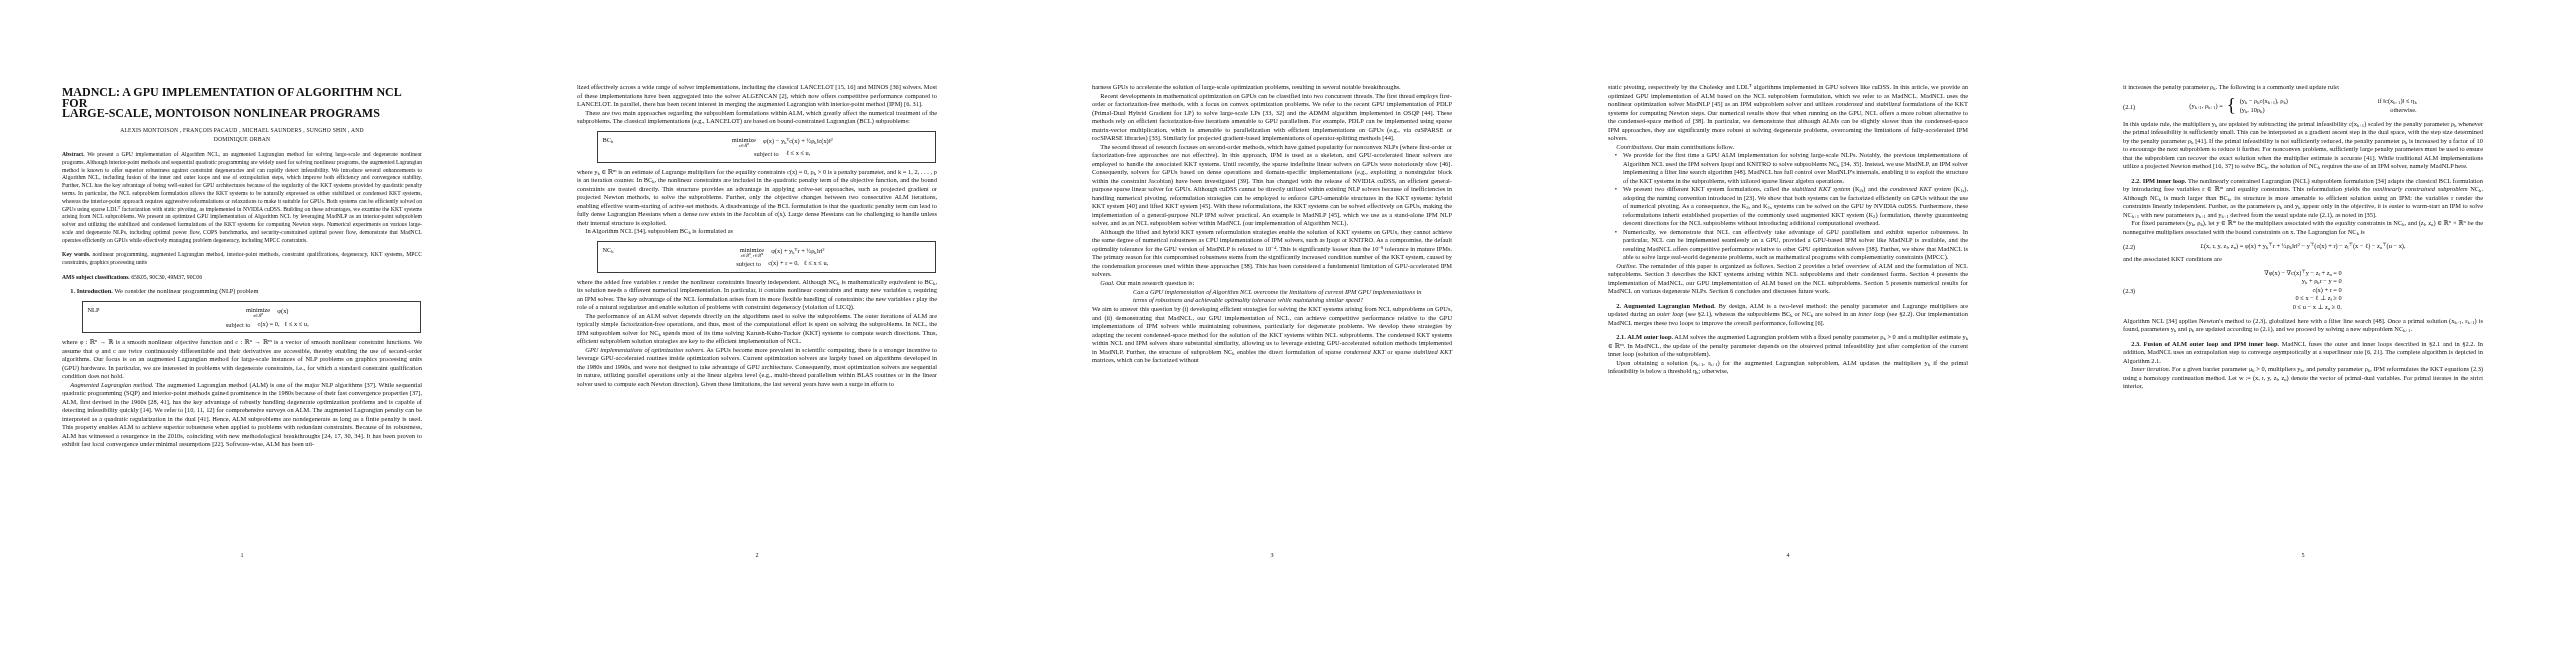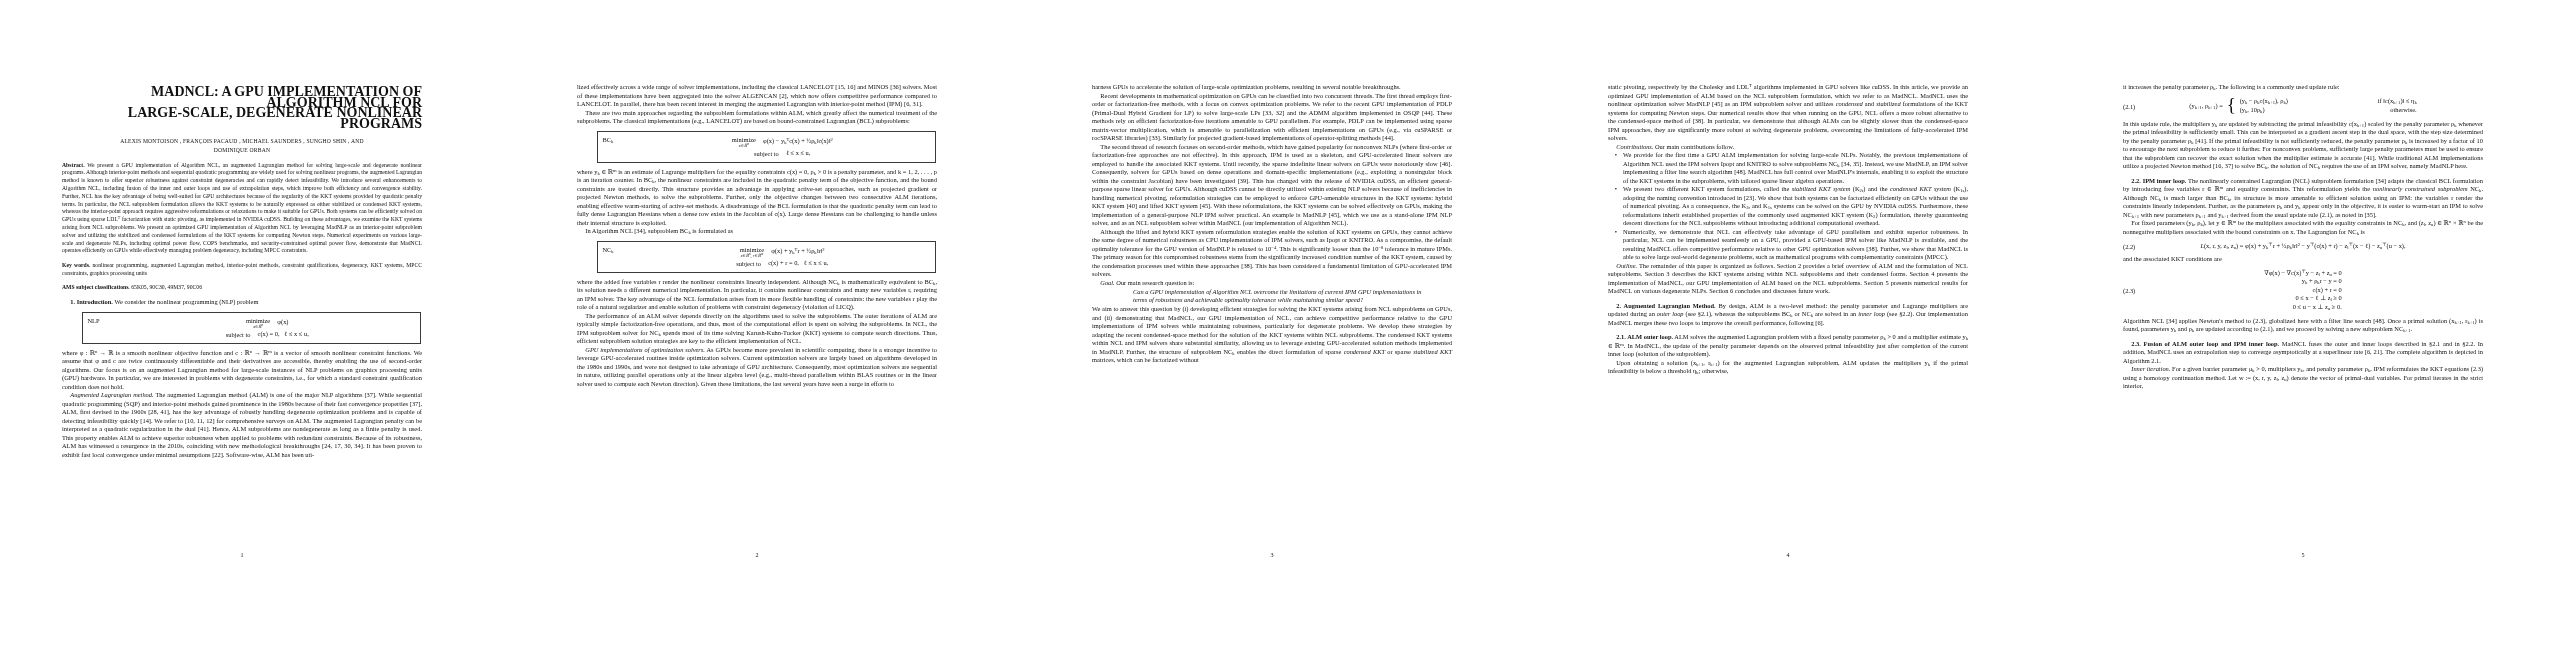--- a/index.html
+++ b/index.html
@@ -11,21 +11,21 @@
   p{margin:0;}
   sub{font-size:72%;vertical-align:-0.25em;line-height:0;}
   sup{font-size:72%;vertical-align:0.5em;line-height:0;}
   .watermark{
     position:absolute;left:28px;top:551px;transform:rotate(-90deg);transform-origin:0 0;
     font-size:18px;color:#8d8d8d;letter-spacing:0.8px;white-space:nowrap;
   }
   .page{position:absolute;top:0;width:515px;height:667px;background:#fff;}
   .content{position:absolute;left:62px;width:360px;top:0;}
   .pagenum{position:absolute;top:552px;left:62px;width:360px;text-align:center;font-size:6.1px;}
-  .title{text-align:right;font-weight:bold;font-size:14px;line-height:10.6px;}
+  .title{text-align:left;font-weight:bold;font-size:12px;line-height:10.6px;}
   .authors{text-align:center;font-size:5.6px;line-height:9.2px;margin-top:7.2px;letter-spacing:0.2px;}
   .abs{font-size:5.7px;line-height:7.8px;text-align:justify;margin:6.7px 0 0 0;}
   .para{font-size:6.4px;line-height:8.5px;text-align:justify;text-indent:8.3px;}
   .para.noind{text-indent:0;}
   .mt{margin-top:6.1px;}
   .eqbox{position:relative;border:0.6px solid #3a3a3a;margin:5px 1.1px 5px 20px;padding:3.3px 4.4px 3.3px 36px;font-size:6.4px;}
   .eqbox .lbl{position:absolute;left:4.4px;top:4.4px;}
   .erow{text-align:center;line-height:9px;}
   .op{display:inline-block;vertical-align:middle;margin-right:7.2px;text-align:center;}
   .opsub{display:block;font-size:4.4px;line-height:4.4px;font-style:italic;}
@@ -45,21 +45,21 @@
 </style>
 </head>
 <body>
 
 <div class="watermark">arXiv:2510.05885v1 [math.OC] 7 Oct 2025</div>
 <div id="pages">
     <div class="page" style="left: 0px;">
       <div class="content" style="padding-top: 87px;">
         <div class="title">
           <div>MADNCL: A GPU IMPLEMENTATION OF ALGORITHM NCL FOR</div>
-          <div>LARGE-SCALE, DEGENERATE NONLINEAR PROGRAMS</div>
+          <div>LARGE-SCALE, MONTOISON NONLINEAR PROGRAMS</div>
         </div>
         <div class="authors">
           <div>ALEXIS MONTOISON , FRANÇOIS PACAUD , MICHAEL SAUNDERS , SUNGHO SHIN , AND</div>
           <div>DOMINIQUE ORBAN</div>
         </div>
         <p class="abs"><b>Abstract.</b> We present a GPU implementation of Algorithm NCL, an augmented Lagrangian method for solving large-scale and degenerate nonlinear programs. Although interior-point methods and sequential quadratic programming are widely used for solving nonlinear programs, the augmented Lagrangian method is known to offer superior robustness against constraint degeneracies and can rapidly detect infeasibility. We introduce several enhancements to Algorithm NCL, including fusion of the inner and outer loops and use of extrapolation steps, which improve both efficiency and convergence stability. Further, NCL has the key advantage of being well-suited for GPU architectures because of the regularity of the KKT systems provided by quadratic penalty terms. In particular, the NCL subproblem formulation allows the KKT systems to be naturally expressed as either stabilized or condensed KKT systems, whereas the interior-point approach requires aggressive reformulations or relaxations to make it suitable for GPUs. Both systems can be efficiently solved on GPUs using sparse LDL<sup>T</sup> factorization with static pivoting, as implemented in NVIDIA cuDSS. Building on these advantages, we examine the KKT systems arising from NCL subproblems. We present an optimized GPU implementation of Algorithm NCL by leveraging MadNLP as an interior-point subproblem solver and utilizing the stabilized and condensed formulations of the KKT systems for computing Newton steps. Numerical experiments on various large-scale and degenerate NLPs, including optimal power flow, COPS benchmarks, and security-constrained optimal power flow, demonstrate that MadNCL operates efficiently on GPUs while effectively managing problem degeneracy, including MPCC constraints.</p>
         <p class="abs"><b>Key words.</b> nonlinear programming, augmented Lagrangian method, interior-point methods, constraint qualifications, degeneracy, KKT systems, MPCC constraints, graphics processing units</p>
         <p class="abs"><b>AMS subject classifications.</b> 65K05, 90C30, 49M37, 90C06</p>
         <p class="para mt"><b>1. Introduction.</b> We consider the nonlinear programming (NLP) problem</p>
         <div class="eqbox">

